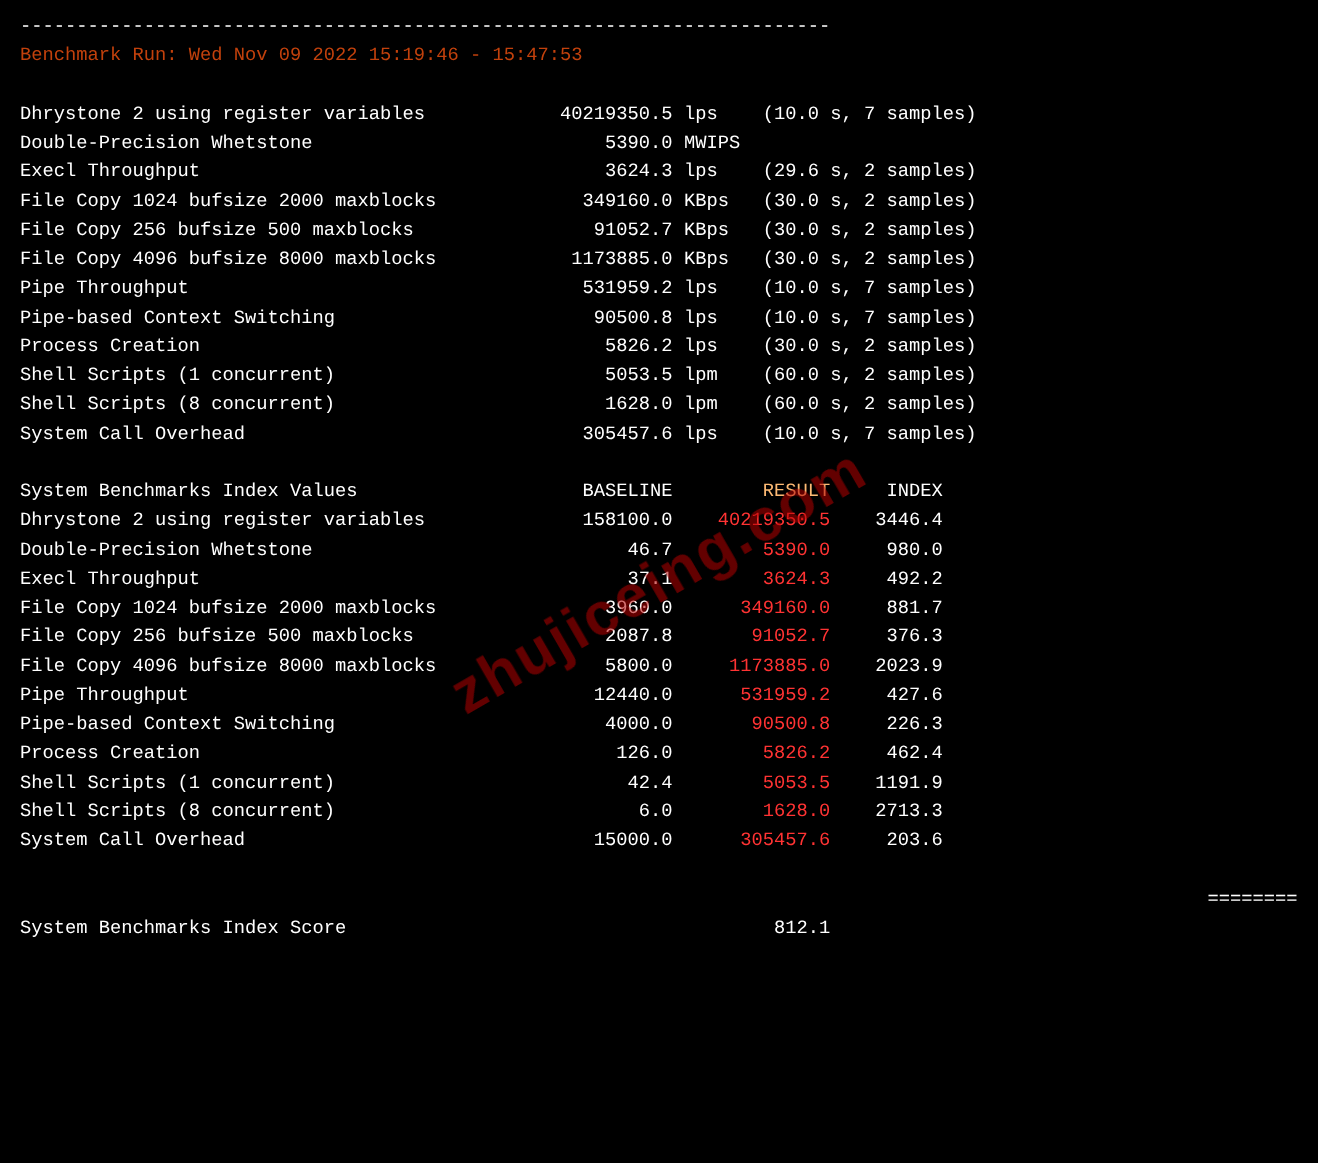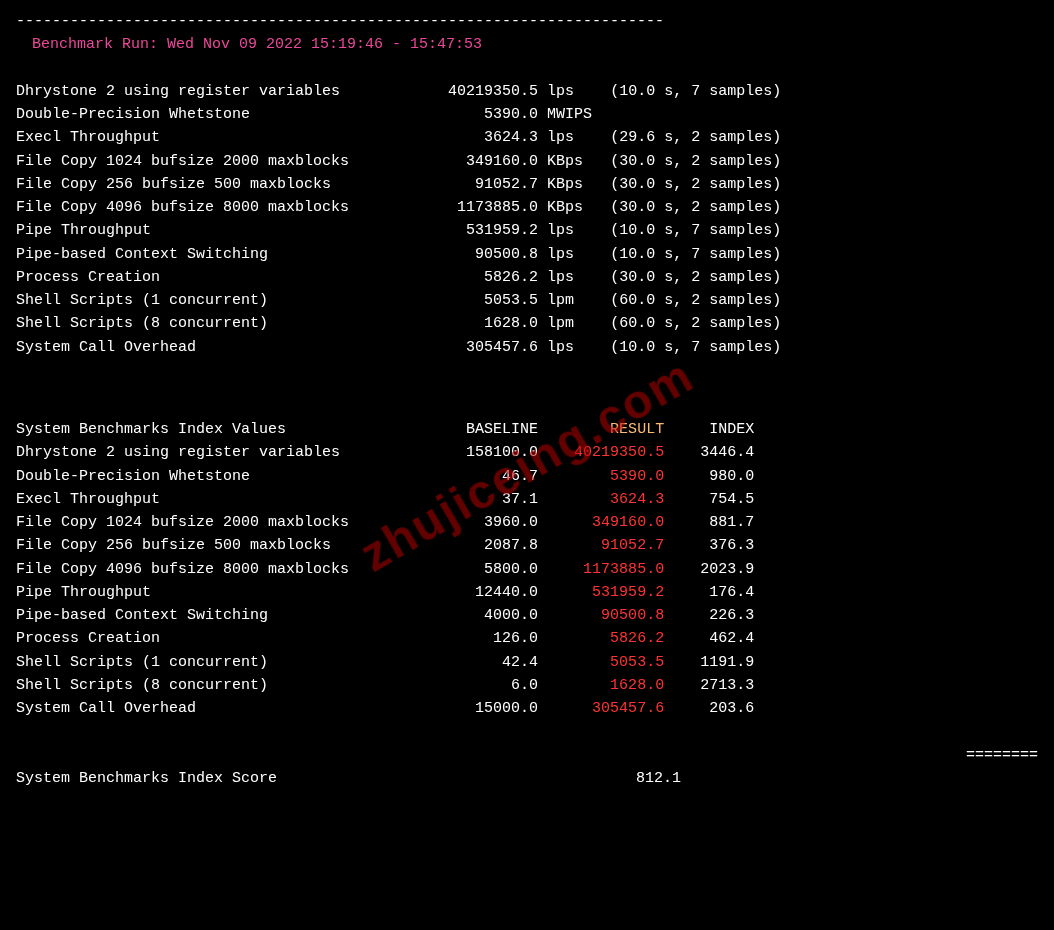--- a/index.html
+++ b/index.html
@@ -10,21 +10,21 @@
       font-size: 15px;
       padding: 10px 16px;
       width: 1054px;
       min-height: 930px;
     }
     .line {
       white-space: pre;
       line-height: 1.55;
     }
     .separator { color: #ffffff; }
-    .header { color: #ec4899; margin-left: 16px; }
+    .header { color: #c2410c; }
     .blank { height: 1.55em; }
 
     .watermark {
       position: fixed;
       top: 50%;
       left: 50%;
       transform: translate(-50%, -50%) rotate(-30deg);
       color: rgba(180, 0, 0, 0.55);
       font-size: 48px;
       font-weight: bold;
@@ -54,35 +54,35 @@
       <div style="display: flex; white-space: pre; line-height: 1.55;"><span>Pipe-based Context Switching                  </span><span>     90500.8</span><span> lps   </span><span> (10.0 s, 7 samples)</span></div>
       <div style="display: flex; white-space: pre; line-height: 1.55;"><span>Process Creation                              </span><span>      5826.2</span><span> lps   </span><span> (30.0 s, 2 samples)</span></div>
       <div style="display: flex; white-space: pre; line-height: 1.55;"><span>Shell Scripts (1 concurrent)                  </span><span>      5053.5</span><span> lpm   </span><span> (60.0 s, 2 samples)</span></div>
       <div style="display: flex; white-space: pre; line-height: 1.55;"><span>Shell Scripts (8 concurrent)                  </span><span>      1628.0</span><span> lpm   </span><span> (60.0 s, 2 samples)</span></div>
       <div style="display: flex; white-space: pre; line-height: 1.55;"><span>System Call Overhead                          </span><span>    305457.6</span><span> lps   </span><span> (10.0 s, 7 samples)</span></div>
     </div>
 
   <div class="blank"></div>
 
   <div id="index-container">
-      <div style="display: flex; white-space: pre; line-height: 1.55; margin-top: 36px;"><span>System Benchmarks Index Values                </span><span>    BASELINE</span><span style="color:#fdba74">        RESULT</span><span>     INDEX</span></div>
+      <div style="display: flex; white-space: pre; line-height: 1.55;"><span>System Benchmarks Index Values                </span><span>    BASELINE</span><span style="color:#fdba74">        RESULT</span><span>     INDEX</span></div>
       <div style="display: flex; white-space: pre; line-height: 1.55;"><span>Dhrystone 2 using register variables          </span><span>    158100.0</span><span style="color:#ff3333">    40219350.5</span><span>    3446.4</span></div>
       <div style="display: flex; white-space: pre; line-height: 1.55;"><span>Double-Precision Whetstone                    </span><span>        46.7</span><span style="color:#ff3333">        5390.0</span><span>     980.0</span></div>
-      <div style="display: flex; white-space: pre; line-height: 1.55;"><span>Execl Throughput                              </span><span>        37.1</span><span style="color:#ff3333">        3624.3</span><span>     754.5</span></div>
+      <div style="display: flex; white-space: pre; line-height: 1.55;"><span>Execl Throughput                              </span><span>        37.1</span><span style="color:#ff3333">        3624.3</span><span>     492.2</span></div>
       <div style="display: flex; white-space: pre; line-height: 1.55;"><span>File Copy 1024 bufsize 2000 maxblocks         </span><span>      3960.0</span><span style="color:#ff3333">      349160.0</span><span>     881.7</span></div>
       <div style="display: flex; white-space: pre; line-height: 1.55;"><span>File Copy 256 bufsize 500 maxblocks           </span><span>      2087.8</span><span style="color:#ff3333">       91052.7</span><span>     376.3</span></div>
       <div style="display: flex; white-space: pre; line-height: 1.55;"><span>File Copy 4096 bufsize 8000 maxblocks         </span><span>      5800.0</span><span style="color:#ff3333">     1173885.0</span><span>    2023.9</span></div>
-      <div style="display: flex; white-space: pre; line-height: 1.55;"><span>Pipe Throughput                               </span><span>     12440.0</span><span style="color:#ff3333">      531959.2</span><span>     176.4</span></div>
+      <div style="display: flex; white-space: pre; line-height: 1.55;"><span>Pipe Throughput                               </span><span>     12440.0</span><span style="color:#ff3333">      531959.2</span><span>     427.6</span></div>
       <div style="display: flex; white-space: pre; line-height: 1.55;"><span>Pipe-based Context Switching                  </span><span>      4000.0</span><span style="color:#ff3333">       90500.8</span><span>     226.3</span></div>
       <div style="display: flex; white-space: pre; line-height: 1.55;"><span>Process Creation                              </span><span>       126.0</span><span style="color:#ff3333">        5826.2</span><span>     462.4</span></div>
       <div style="display: flex; white-space: pre; line-height: 1.55;"><span>Shell Scripts (1 concurrent)                  </span><span>        42.4</span><span style="color:#ff3333">        5053.5</span><span>    1191.9</span></div>
       <div style="display: flex; white-space: pre; line-height: 1.55;"><span>Shell Scripts (8 concurrent)                  </span><span>         6.0</span><span style="color:#ff3333">        1628.0</span><span>    2713.3</span></div>
       <div style="display: flex; white-space: pre; line-height: 1.55;"><span>System Call Overhead                          </span><span>     15000.0</span><span style="color:#ff3333">      305457.6</span><span>     203.6</span></div>
     </div>
 
   <div class="blank"></div>
   <div id="score-container">
       <div style="white-space: pre; line-height: 1.55; text-align: right;">        ========</div>
-      <div style="display: flex; white-space: pre; line-height: 1.55; gap: 17px;"><span>System Benchmarks Index Score                 </span><span>                     812.1</span></div>
+      <div style="display: flex; white-space: pre; line-height: 1.55;"><span>System Benchmarks Index Score                 </span><span>                     812.1</span></div>
     </div>
 </div>
 
 <div class="watermark">zhujiceing.com</div>
 
 </body></html>

